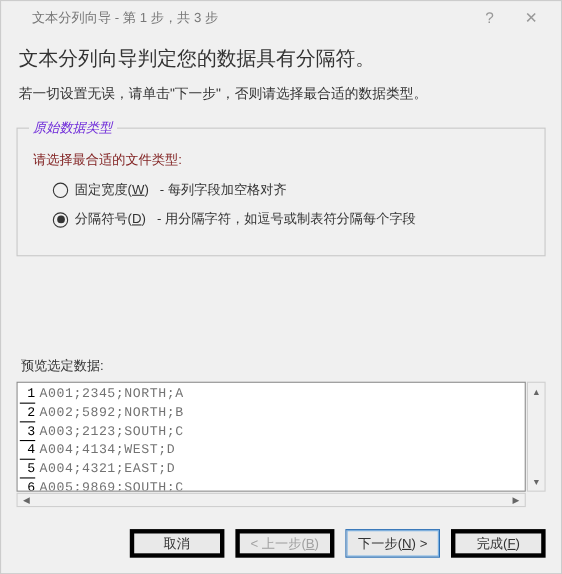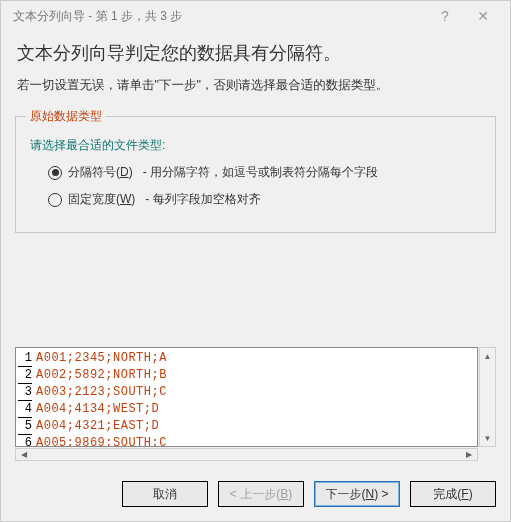--- a/index.html
+++ b/index.html
@@ -18,21 +18,21 @@
     height: 522px;
     background: #f0f0f0;
     border: 1px solid #ccc;
     display: flex;
     flex-direction: column;
   }
   .titlebar {
     height: 30px;
     display: flex;
     align-items: center;
-    padding: 0 8px 0 12px;
+    padding: 0 8px 0 28px;
     color: #555;
   }
   .titlebar .title { flex: 1; font-size: 12px; color:#777; }
   .titlebar .winbtn {
     width: 38px;
     height: 28px;
     display: flex;
     align-items: center;
     justify-content: center;
     color: #999;
@@ -47,24 +47,25 @@
   }
   .intro1 { margin: 4px 0 12px 2px; font-size: 18px; }
   .intro2 { margin: 0 0 14px 2px; font-size: 12.5px; }
   fieldset.group {
     border: 1px solid #c8c8c8;
     margin: 0 0 8px 0;
     padding: 8px 10px 14px 10px;
   }
   fieldset.group > legend {
     padding: 0 4px;
-    color: #c2410c;
-    font-size: 12px;
-  }
-  .sub { margin: 4px 4px 10px 4px; color:#0f766e; }
+    color: #6d28d9;
+    font-size: 12px;
+    font-style: italic;
+  }
+  .sub { margin: 4px 4px 10px 4px; color:#7f1d1d; }
   .radios { margin-left: 22px; }
   .radio-row {
     display: flex;
     align-items: center;
     margin: 6px 0 10px 0;
     gap: 6px;
   }
   .radio {
     width: 14px; height: 14px;
     border: 1.5px solid #333;
@@ -106,21 +107,21 @@
   .prow { display: flex; }
   .pnum {
     width: 14px;
     text-align: right;
     color: #000;
     border-bottom: 1px solid #000;
     margin-right: 4px;
     flex: 0 0 14px;
     font-family: "SimSun","Courier New",monospace;
   }
-  .pdata { color: #c2410c; letter-spacing: 0.5px; white-space: pre; }
+  .pdata { color: #737373; letter-spacing: 0.5px; white-space: pre; }
   .vscroll {
     position: absolute;
     top: 0; right: 0;
     width: 17px;
     bottom: 14px;
     background: #f0f0f0;
     border: 1px solid #cfcfcf;
     display: flex;
     flex-direction: column;
   }
@@ -151,21 +152,21 @@
   .buttons {
     display: flex;
     justify-content: flex-end;
     gap: 10px;
     padding: 10px 14px 14px 0;
   }
   .btn {
     min-width: 86px;
     height: 26px;
     background: #e9e9e9;
-    border: 1px solid #000000;
+    border: 4px solid #000000;
     display: flex;
     align-items: center;
     justify-content: center;
     padding: 0 10px;
     font-size: 12px;
     color: #333;
   }
   .btn.disabled { color: #a0a0a0; justify-content: center; }
   .btn.primary {
     background: #e9e9e9;
@@ -186,42 +187,43 @@
   </div>
 
   <div class="content">
     <div class="intro1">文本分列向导判定您的数据具有分隔符。</div>
     <div class="intro2">若一切设置无误，请单击"下一步"，否则请选择最合适的数据类型。</div>
 
     <fieldset class="group">
       <legend>原始数据类型</legend>
       <div class="sub">请选择最合适的文件类型:</div>
       <div class="radios">
+
+        <div class="radio-row">
+          <span class="radio"></span>
+          <span class="rlabel">
+            <span>固定宽度(</span><u>W</u><span>)</span>
+          </span>
+          <span class="rdesc"> - 每列字段加空格对齐</span>
+        </div>
 
         <div class="radio-row">
           <span class="radio checked"></span>
           <span class="rlabel">
             <span>分隔符号(</span><u>D</u><span>)</span>
           </span>
           <span class="rdesc"> - 用分隔字符，如逗号或制表符分隔每个字段</span>
         </div>
 
-        <div class="radio-row">
-          <span class="radio"></span>
-          <span class="rlabel">
-            <span>固定宽度(</span><u>W</u><span>)</span>
-          </span>
-          <span class="rdesc"> - 每列字段加空格对齐</span>
-        </div>
-
       </div>
     </fieldset>
 
     <div class="spacer"></div>
 
+    <div class="preview-label">预览选定数据:</div>
 
     <div class="preview-wrap">
       <div class="preview-box">
         <div class="prow">
             <span class="pnum">1</span>
             <span class="pdata">A001;2345;NORTH;A</span>
           </div>
         <div class="prow">
             <span class="pnum">2</span>
             <span class="pdata">A002;5892;NORTH;B</span>

